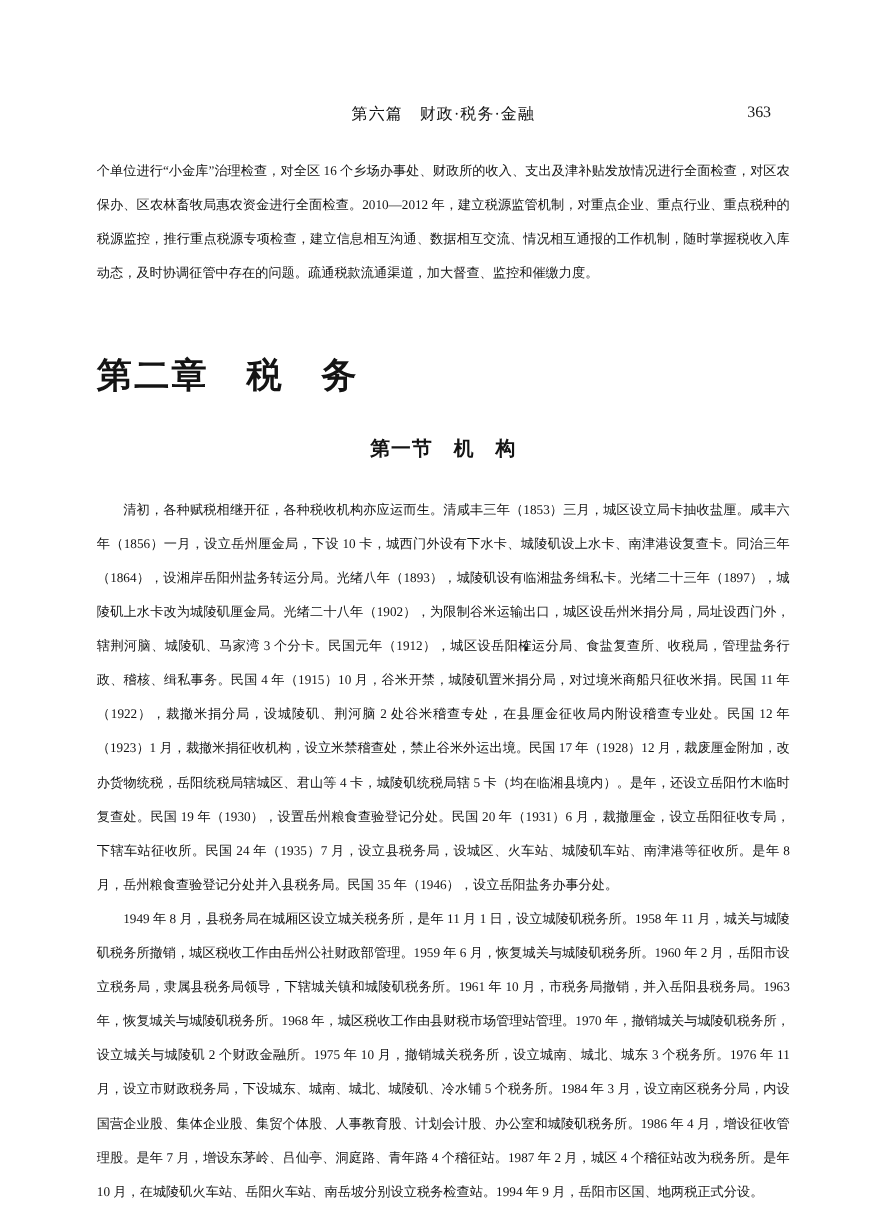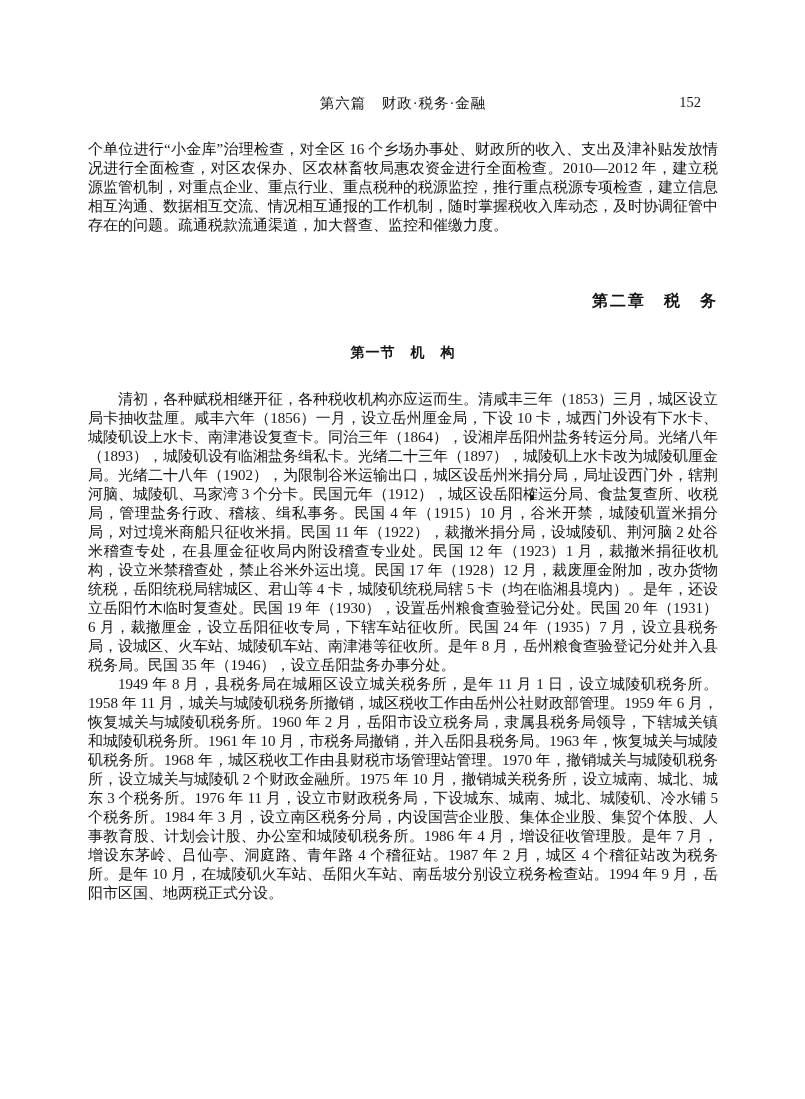--- a/index.html
+++ b/index.html
@@ -38,59 +38,59 @@
     white-space: nowrap;
   }
   .page-number {
     position: absolute;
     right: 17px;
     top: 0;
     font-size: 14.5px;
     font-weight: normal;
   }
   .body-text {
-    font-size: 15px;
-    line-height: 19px;
+    font-size: 12px;
+    line-height: 31px;
     text-align: justify;
     text-justify: inter-ideograph;
     margin: 0;
   }
   .intro {
     margin-top: 26px;
   }
   .chapter-title {
     margin: 56px 0 0 0;
-    text-align: right;
-    font-size: 16px;
+    text-align: left;
+    font-size: 32px;
     font-weight: bold;
     letter-spacing: 2px;
   }
   .section-title {
     margin: 32px 0 0 0;
     text-align: center;
-    font-size: 14px;
+    font-size: 18px;
     font-weight: bold;
     letter-spacing: 1px;
   }
   .para {
     text-indent: 2em;
   }
   .para-first {
     margin-top: 28px;
   }
 </style>
 </head>
 <body>
 
 <div class="page">
   <div class="content">
 
     <div class="page-header">
       <div class="header-title">第六篇　财政·税务·金融</div>
-      <div class="page-number">152</div>
+      <div class="page-number">363</div>
     </div>
 
     <p class="body-text intro">个单位进行“小金库”治理检查，对全区 16 个乡场办事处、财政所的收入、支出及津补贴发放情况进行全面检查，对区农保办、区农林畜牧局惠农资金进行全面检查。2010—2012 年，建立税源监管机制，对重点企业、重点行业、重点税种的税源监控，推行重点税源专项检查，建立信息相互沟通、数据相互交流、情况相互通报的工作机制，随时掌握税收入库动态，及时协调征管中存在的问题。疏通税款流通渠道，加大督查、监控和催缴力度。</p>
 
     <h1 class="chapter-title">第二章　税　务</h1>
 
     <h2 class="section-title">第一节　机　构</h2>
 
     <p class="body-text para para-first">清初，各种赋税相继开征，各种税收机构亦应运而生。清咸丰三年（1853）三月，城区设立局卡抽收盐厘。咸丰六年（1856）一月，设立岳州厘金局，下设 10 卡，城西门外设有下水卡、城陵矶设上水卡、南津港设复查卡。同治三年（1864），设湘岸岳阳州盐务转运分局。光绪八年（1893），城陵矶设有临湘盐务缉私卡。光绪二十三年（1897），城陵矶上水卡改为城陵矶厘金局。光绪二十八年（1902），为限制谷米运输出口，城区设岳州米捐分局，局址设西门外，辖荆河脑、城陵矶、马家湾 3 个分卡。民国元年（1912），城区设岳阳榷运分局、食盐复查所、收税局，管理盐务行政、稽核、缉私事务。民国 4 年（1915）10 月，谷米开禁，城陵矶置米捐分局，对过境米商船只征收米捐。民国 11 年（1922），裁撤米捐分局，设城陵矶、荆河脑 2 处谷米稽查专处，在县厘金征收局内附设稽查专业处。民国 12 年（1923）1 月，裁撤米捐征收机构，设立米禁稽查处，禁止谷米外运出境。民国 17 年（1928）12 月，裁废厘金附加，改办货物统税，岳阳统税局辖城区、君山等 4 卡，城陵矶统税局辖 5 卡（均在临湘县境内）。是年，还设立岳阳竹木临时复查处。民国 19 年（1930），设置岳州粮食查验登记分处。民国 20 年（1931）6 月，裁撤厘金，设立岳阳征收专局，下辖车站征收所。民国 24 年（1935）7 月，设立县税务局，设城区、火车站、城陵矶车站、南津港等征收所。是年 8 月，岳州粮食查验登记分处并入县税务局。民国 35 年（1946），设立岳阳盐务办事分处。</p>
 

